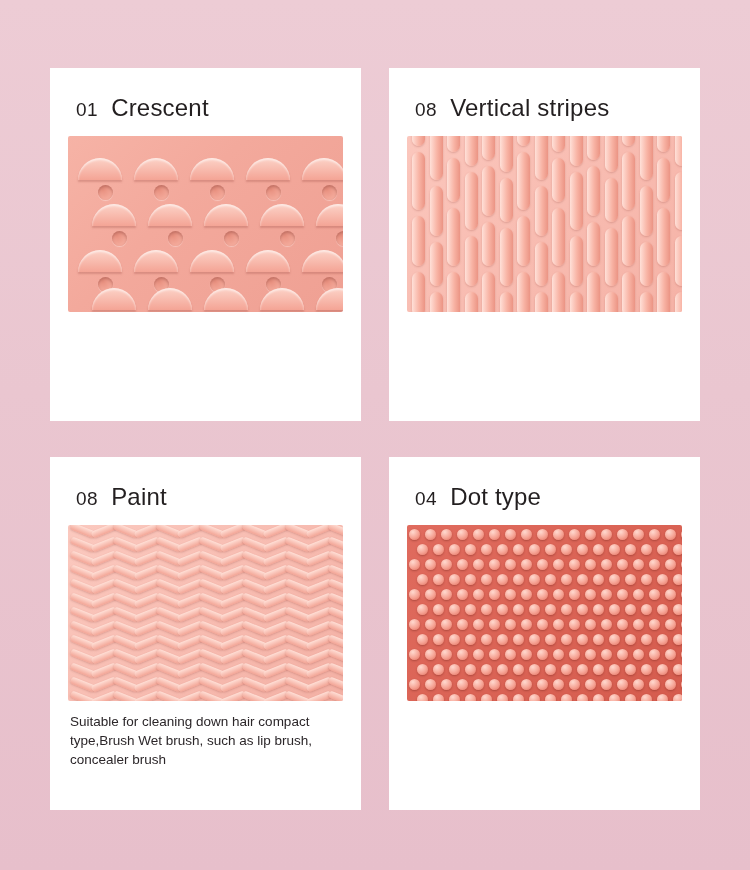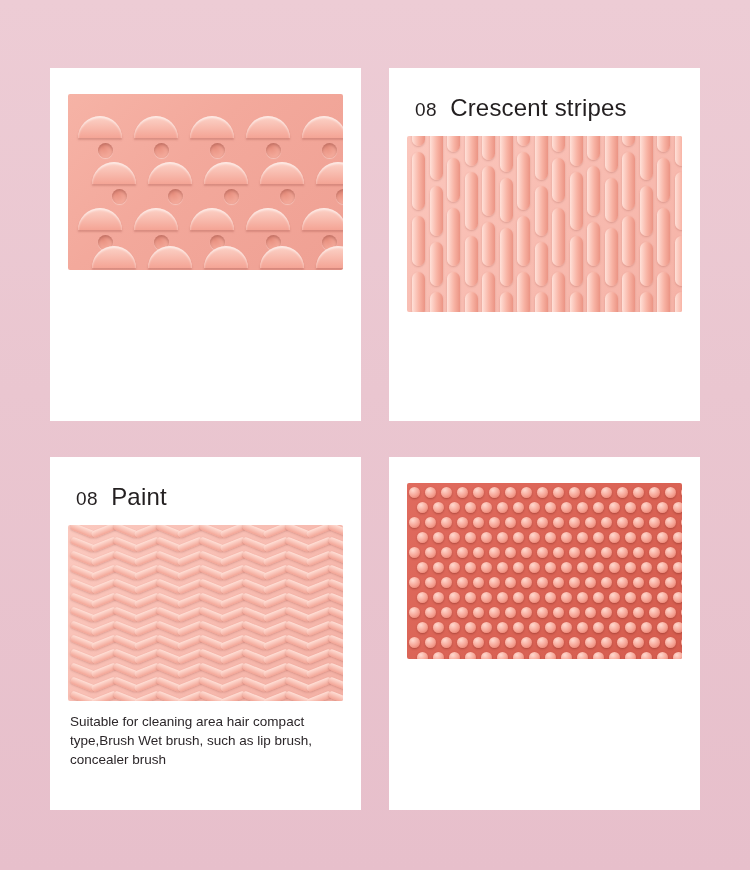--- a/index.html
+++ b/index.html
@@ -136,20 +136,24 @@
     box-shadow: 0 1px 2px rgba(120,40,30,0.45);
   }
 </style>
 </head>
 <body>
 
 <div class="page">
   <div class="grid">
 
     <div class="card">
+      <div class="card-head">
+        <span class="card-num">01</span>
+        <span class="card-title">Crescent</span>
+      </div>
       <div class="swatch pat-crescent" id="sw0">
           <div class="cres" style="left: 10px; top: 22px;"></div>
           <div class="cres" style="left: 66px; top: 22px;"></div>
           <div class="cres" style="left: 122px; top: 22px;"></div>
           <div class="cres" style="left: 178px; top: 22px;"></div>
           <div class="cres" style="left: 234px; top: 22px;"></div>
           <div class="dot" style="left: 30px; top: 49px;"></div>
           <div class="dot" style="left: 86px; top: 49px;"></div>
           <div class="dot" style="left: 142px; top: 49px;"></div>
           <div class="dot" style="left: 198px; top: 49px;"></div>
@@ -178,21 +182,21 @@
           <div class="cres" style="left: 80px; top: 152px;"></div>
           <div class="cres" style="left: 136px; top: 152px;"></div>
           <div class="cres" style="left: 192px; top: 152px;"></div>
           <div class="cres" style="left: 248px; top: 152px;"></div>
         </div>
     </div>
 
     <div class="card">
       <div class="card-head">
         <span class="card-num">08</span>
-        <span class="card-title">Crescent stripes</span>
+        <span class="card-title">Vertical stripes</span>
       </div>
       <div class="swatch pat-vert" id="sw1">
           <div class="pill" style="left: 5px; top: -34px; height: 44px;"></div>
           <div class="pill" style="left: 5px; top: 16px; height: 58px;"></div>
           <div class="pill" style="left: 5px; top: 80px; height: 50px;"></div>
           <div class="pill" style="left: 5px; top: 136px; height: 44px;"></div>
           <div class="pill" style="left: 22.5px; top: -14px; height: 58px;"></div>
           <div class="pill" style="left: 22.5px; top: 50px; height: 50px;"></div>
           <div class="pill" style="left: 22.5px; top: 106px; height: 44px;"></div>
           <div class="pill" style="left: 22.5px; top: 156px; height: 58px;"></div>
@@ -424,24 +428,28 @@
           <div class="chev" style="left: 88px; top: 170px; transform: rotate(22deg);"></div>
           <div class="chev" style="left: 109px; top: 170px; transform: rotate(-22deg);"></div>
           <div class="chev" style="left: 131px; top: 170px; transform: rotate(22deg);"></div>
           <div class="chev" style="left: 152px; top: 170px; transform: rotate(-22deg);"></div>
           <div class="chev" style="left: 174px; top: 170px; transform: rotate(22deg);"></div>
           <div class="chev" style="left: 195px; top: 170px; transform: rotate(-22deg);"></div>
           <div class="chev" style="left: 217px; top: 170px; transform: rotate(22deg);"></div>
           <div class="chev" style="left: 238px; top: 170px; transform: rotate(-22deg);"></div>
           <div class="chev" style="left: 260px; top: 170px; transform: rotate(22deg);"></div>
         </div>
-      <div class="caption">Suitable for cleaning area hair compact type,Brush Wet brush, such as lip brush, concealer brush</div>
+      <div class="caption">Suitable for cleaning down hair compact type,Brush Wet brush, such as lip brush, concealer brush</div>
     </div>
 
     <div class="card">
+      <div class="card-head">
+        <span class="card-num">04</span>
+        <span class="card-title">Dot type</span>
+      </div>
       <div class="swatch pat-dot" id="sw3">
           <div class="bump" style="left: 2px; top: 4px;"></div>
           <div class="bump" style="left: 18px; top: 4px;"></div>
           <div class="bump" style="left: 34px; top: 4px;"></div>
           <div class="bump" style="left: 50px; top: 4px;"></div>
           <div class="bump" style="left: 66px; top: 4px;"></div>
           <div class="bump" style="left: 82px; top: 4px;"></div>
           <div class="bump" style="left: 98px; top: 4px;"></div>
           <div class="bump" style="left: 114px; top: 4px;"></div>
           <div class="bump" style="left: 130px; top: 4px;"></div>

